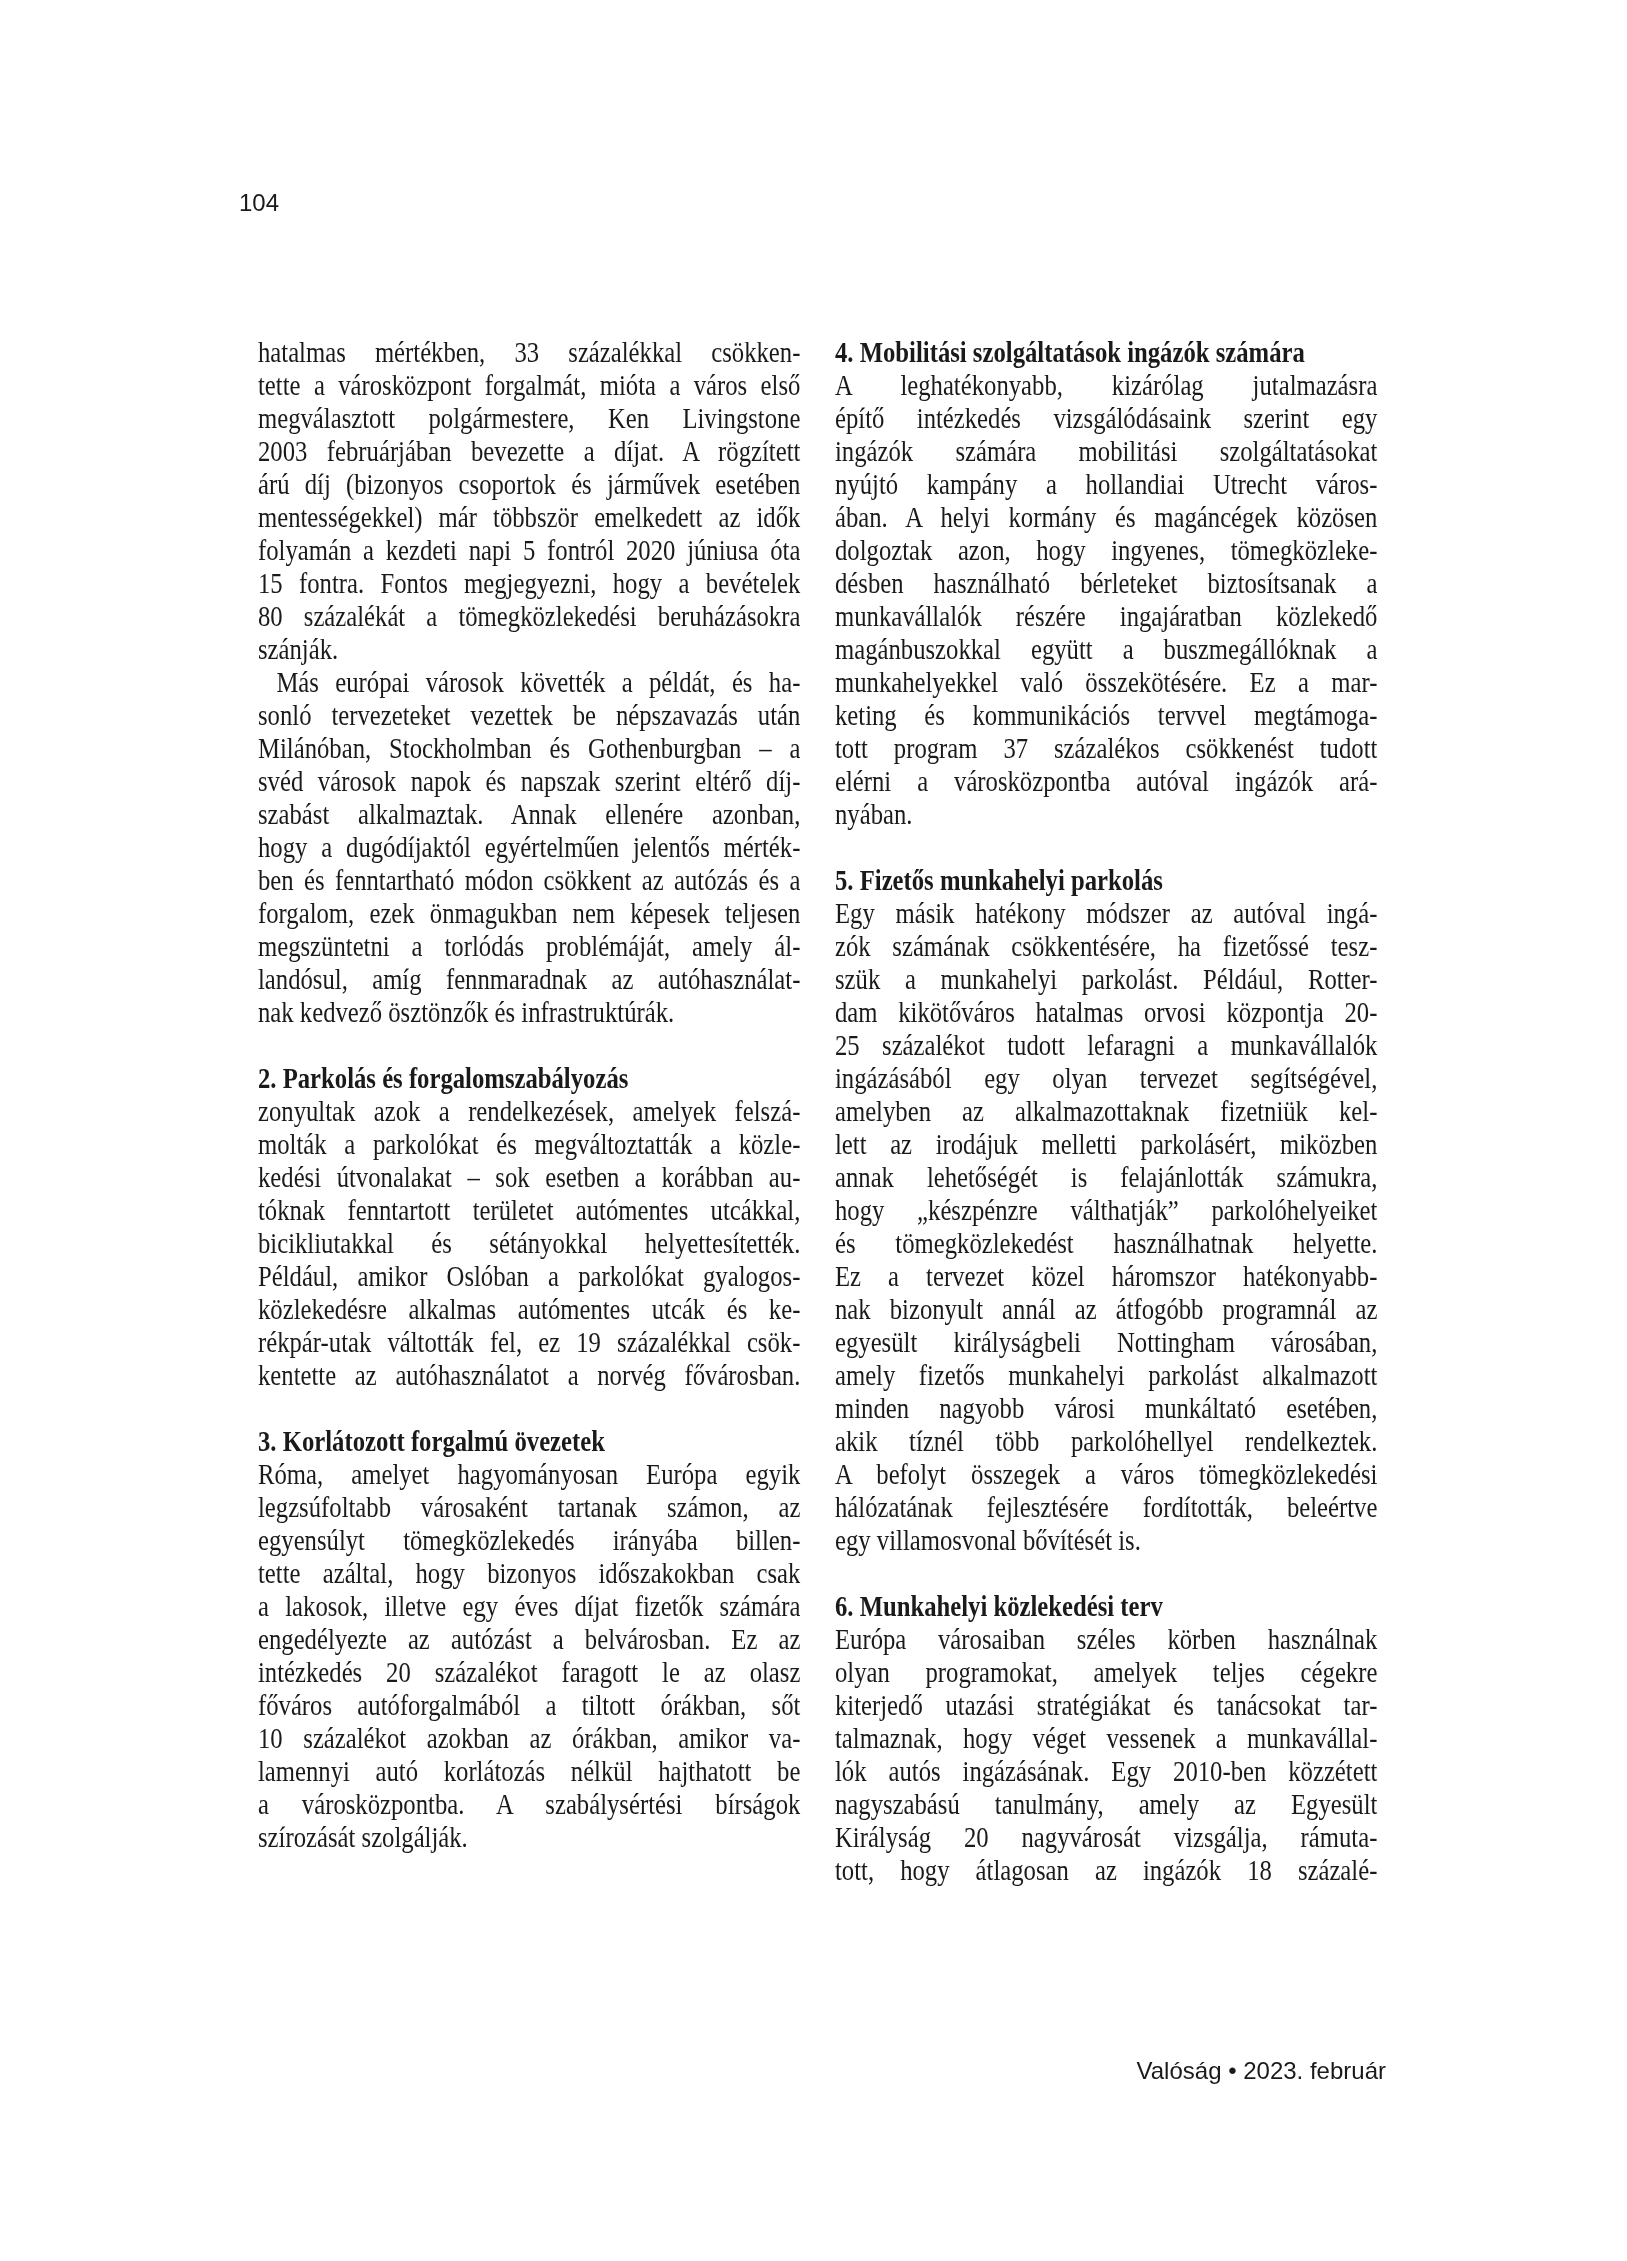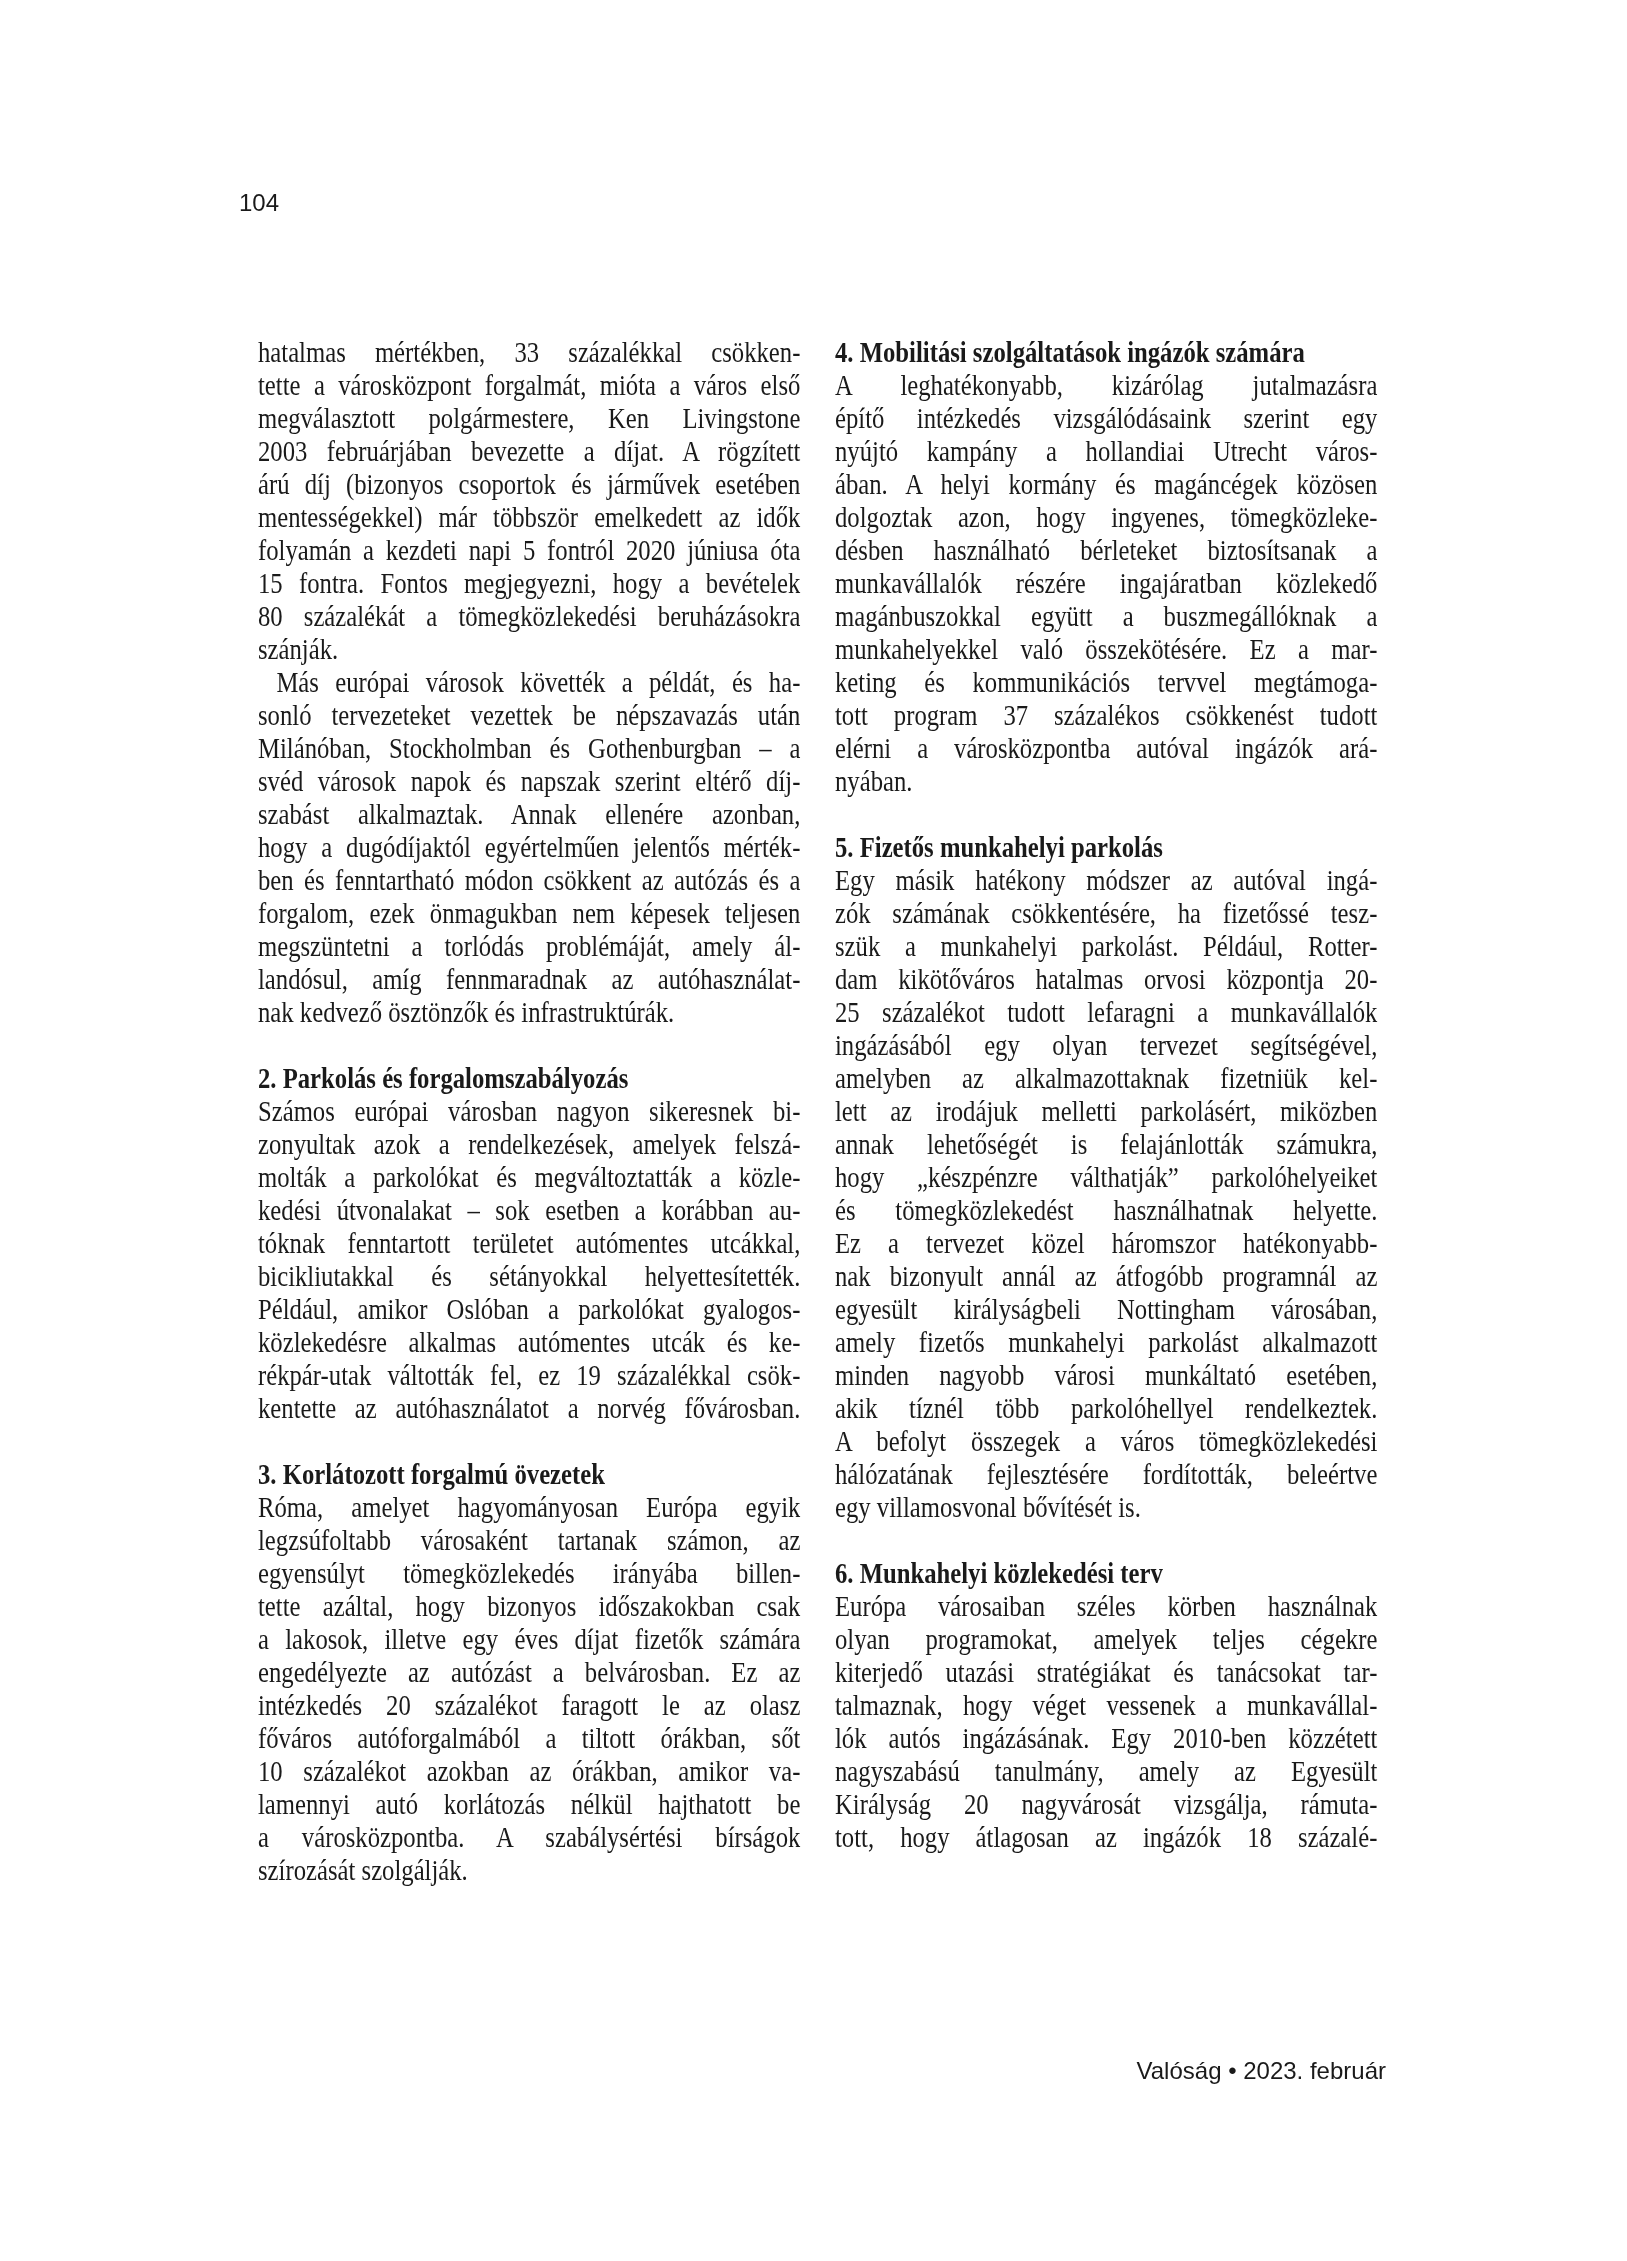--- a/index.html
+++ b/index.html
@@ -107,23 +107,20 @@
       <div class="line last">
         <span class="line-inner">nak kedvező ösztönzők és infrastruktúrák.</span>
       </div>
     </div>
     <div class="line blank"></div>
     <div class="line heading">
       <span class="line-inner">2. Parkolás és forgalomszabályozás</span>
     </div>
     <div>
       <div class="line">
-        <span class="line-inner">Számos európai városban nagyon sikeresnek bi-</span>
-      </div>
-      <div class="line">
         <span class="line-inner">zonyultak azok a rendelkezések, amelyek felszá-</span>
       </div>
       <div class="line">
         <span class="line-inner">molták a parkolókat és megváltoztatták a közle-</span>
       </div>
       <div class="line">
         <span class="line-inner">kedési útvonalakat – sok esetben a korábban au-</span>
       </div>
       <div class="line">
         <span class="line-inner">tóknak fenntartott területet autómentes utcákkal,</span>
@@ -192,20 +189,23 @@
       <span class="line-inner">4. Mobilitási szolgáltatások ingázók számára</span>
     </div>
     <div>
       <div class="line">
         <span class="line-inner">A leghatékonyabb, kizárólag jutalmazásra</span>
       </div>
       <div class="line">
         <span class="line-inner">építő intézkedés vizsgálódásaink szerint egy</span>
       </div>
       <div class="line">
+        <span class="line-inner">ingázók számára mobilitási szolgáltatásokat</span>
+      </div>
+      <div class="line">
         <span class="line-inner">nyújtó kampány a hollandiai Utrecht város-</span>
       </div>
       <div class="line">
         <span class="line-inner">ában. A helyi kormány és magáncégek közösen</span>
       </div>
       <div class="line">
         <span class="line-inner">dolgoztak azon, hogy ingyenes, tömegközleke-</span>
       </div>
       <div class="line">
         <span class="line-inner">désben használható bérleteket biztosítsanak a</span>

